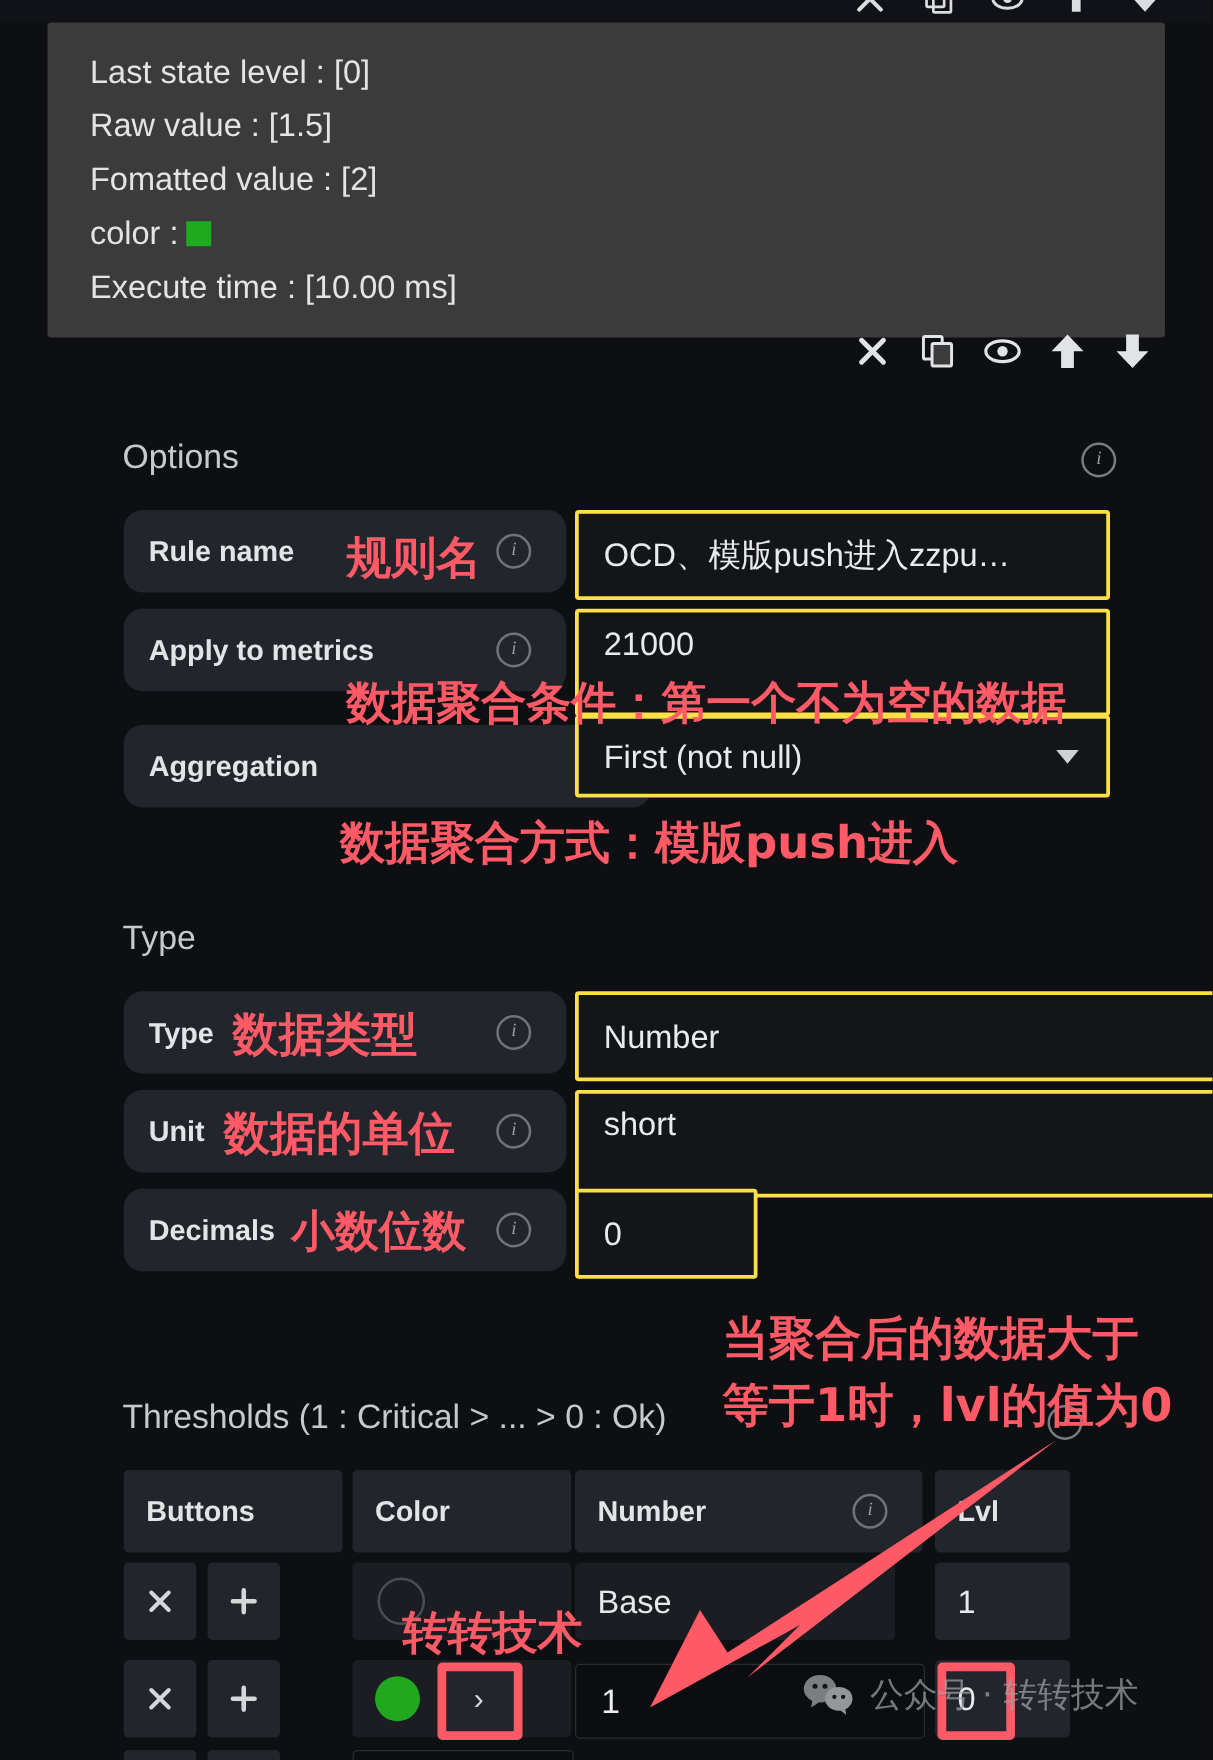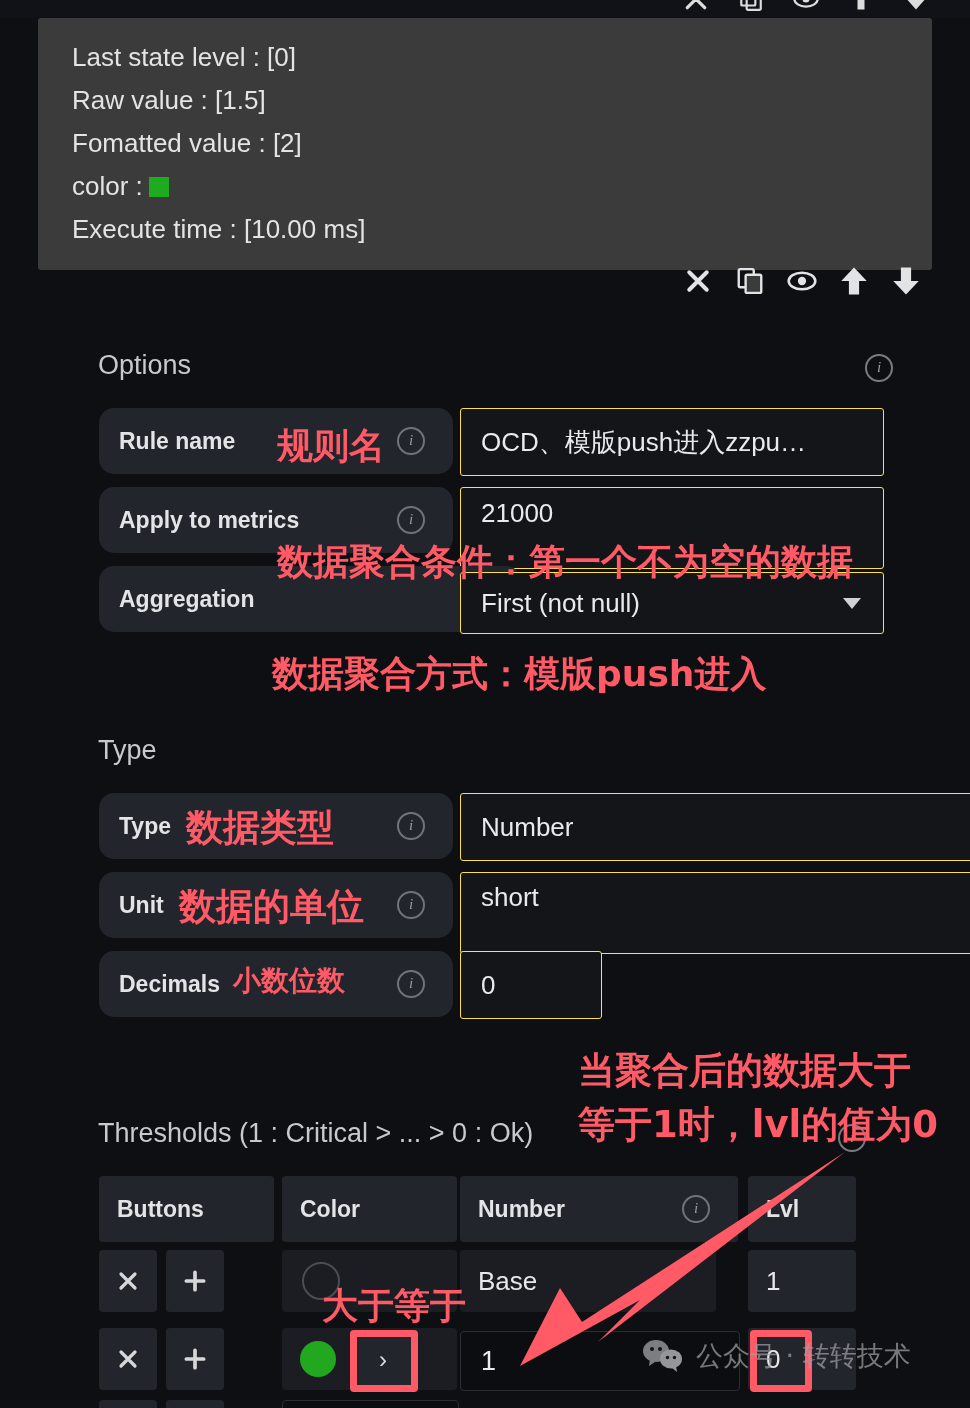--- a/index.html
+++ b/index.html
@@ -125,21 +125,21 @@
     font-size: 15px;
     font-style: italic;
     font-family: "Liberation Serif", serif;
     text-align: center;
     line-height: 23px;
     flex: none;
   }
   .val-box {
     position: absolute;
     background: #131519;
-    border: 1px solid #fde047;
+    border: 3px solid #fde047;
     border-radius: 3px;
     display: flex;
     align-items: center;
     overflow: hidden;
   }
   .val-text {
     font-size: 26px;
     color: #e9eaec;
     margin-left: 20px;
     white-space: nowrap;
@@ -324,21 +324,21 @@
 </div>
 
 <div class="lbl-box" style="left:99px; top:487px; width:354px; height:66px;">
   <span class="lbl-text">Apply to metrics</span>
   <div class="ibtn" style="position:absolute; right:28px;">i</div>
 </div>
 <div class="val-box" style="left:460px; top:487px; width:422px; height:80px;">
   <span class="val-text" style="align-self:flex-start; margin-top:10px;">21000</span>
 </div>
 
-<div class="lbl-box" style="left:99px; top:566px; width:422px; height:66px;">
+<div class="lbl-box" style="left:99px; top:580px; width:422px; height:66px;">
   <span class="lbl-text">Aggregation</span>
   <div class="ibtn" style="position:absolute; right:28px;">i</div>
 </div>
 <div class="val-box" style="left:460px; top:572px; width:422px; height:60px;">
   <span class="val-text">First (not null)</span>
   <span class="caret"></span>
 </div>
 
 <div class="section-head" style="left:98px; top:735px;">Type</div>
 
@@ -429,26 +429,26 @@
 <div class="btn-sq" style="left:99px; top:1400px; width:58px; height:20px;"></div>
 <div class="btn-sq" style="left:166px; top:1400px; width:58px; height:20px;"></div>
 <div class="num-input" style="left:282px; top:1400px; width:175px; height:20px;"></div>
 
 <div class="anno" style="left:277px; top:422px; font-size:36px;">规则名</div>
 <div class="anno" style="left:277px; top:538px; font-size:36px;">数据聚合条件：第一个不为空的数据</div>
 <div class="anno" style="left:272px; top:650px; font-size:36px;">数据聚合方式：模版push进入</div>
 
 <div class="anno" style="left:186px; top:803px; font-size:37px;">数据类型</div>
 <div class="anno" style="left:179px; top:882px; font-size:37px;">数据的单位</div>
-<div class="anno" style="left:233px; top:962px; font-size:28px;font-family:Liberation Serif, serif;">小数位数</div>
+<div class="anno" style="left:233px; top:962px; font-size:35px;font-family:Liberation Serif, serif;">小数位数</div>
 
 <div class="anno" style="left:578px; top:1046px; font-size:37px;">当聚合后的数据大于</div>
 <div class="anno" style="left:578px; top:1100px; font-size:37px;">等于1时，lvl的值为0</div>
 
-<div class="anno" style="left:322px; top:1282px; font-size:36px;">大于等于</div>
+<div class="anno" style="left:322px; top:1282px; font-size:36px;">转转技术</div>
 
 <div class="redbox" style="left:350px; top:1330px; width:68px; height:62px;"></div>
 <div class="redbox" style="left:750px; top:1330px; width:62px; height:62px;"></div>
 
 <svg class="arrow-svg" width="970" height="1408">
   <polygon points="845,1152 598,1342 640,1300 520,1366 560,1288 582,1322" fill="#ff5a66"></polygon>
 </svg>
 
 <div class="watermark" style="left:642px; top:1338px;">
   <svg width="42" height="34" viewBox="0 0 42 34">

